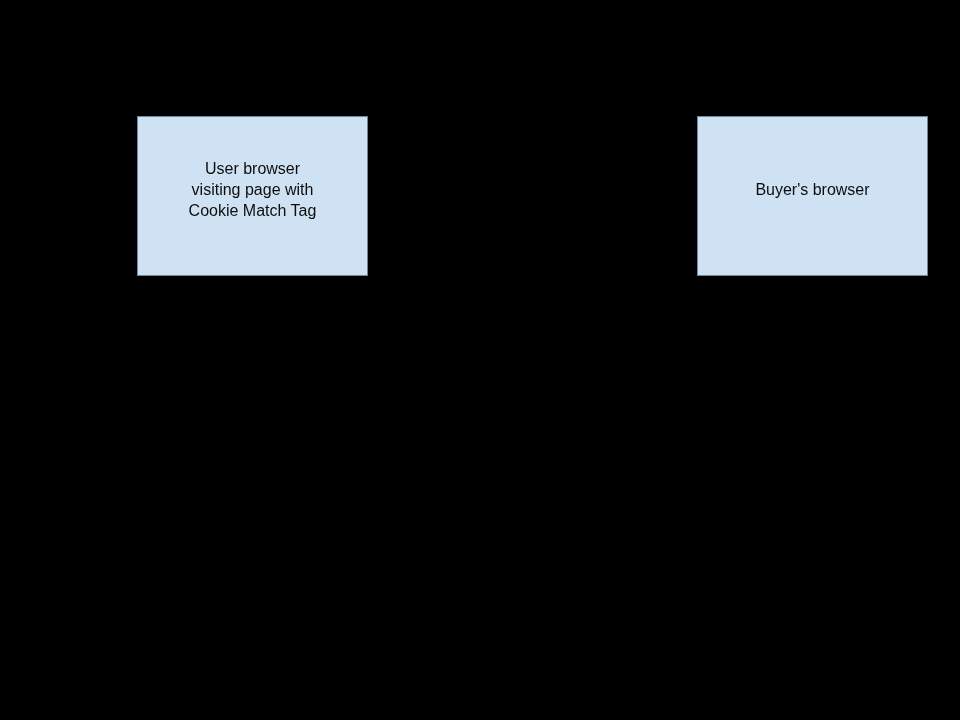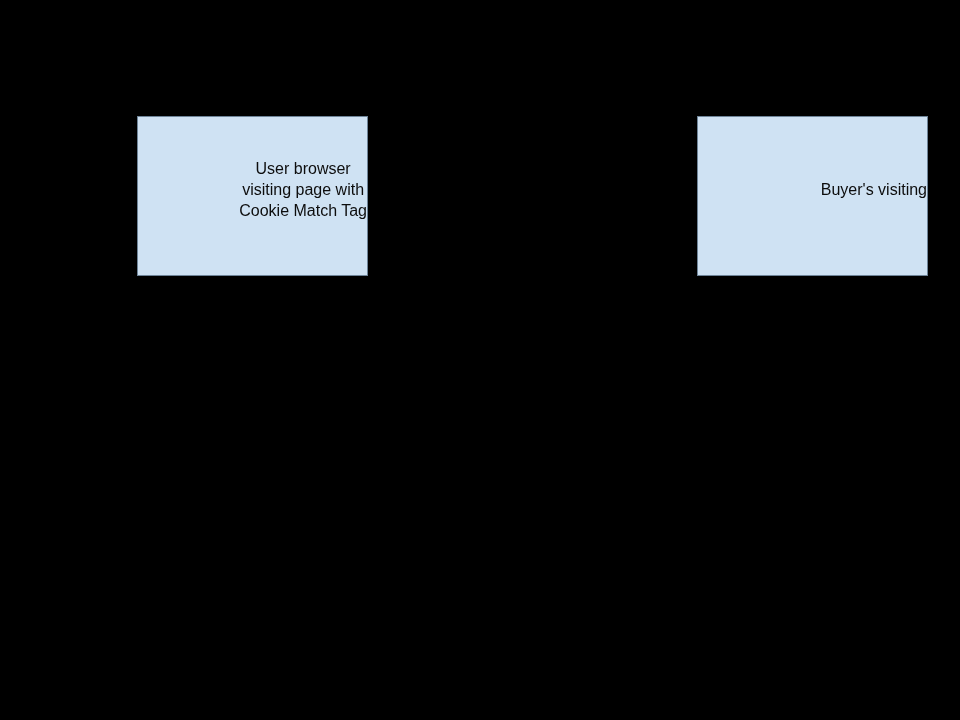--- a/index.html
+++ b/index.html
@@ -15,21 +15,21 @@
     overflow: hidden;
     font-family: "Liberation Sans", sans-serif;
   }
   .node {
     position: absolute;
     box-sizing: border-box;
     background: #cfe2f3;
     border: 1px solid #6e8498;
     display: flex;
     align-items: center;
-    justify-content: flex-end;
+    justify-content: center;
   }
   .node-label {
     white-space: pre-line;
     text-align: center;
     color: #0d0d0d;
     font-size: 16px;
     line-height: 21px;
     transform: translateY(-7px);
   }
   #node-user-browser {
@@ -47,17 +47,17 @@
 
 <div class="canvas">
 
   <div class="node" id="node-user-browser">
     <span class="node-label">User browser
 visiting page with
 Cookie Match Tag</span>
   </div>
 
   <div class="node" id="node-buyers-service">
-    <span class="node-label">Buyer's visiting</span>
+    <span class="node-label">Buyer's browser</span>
   </div>
 
 
 </div>
 
 </body></html>

